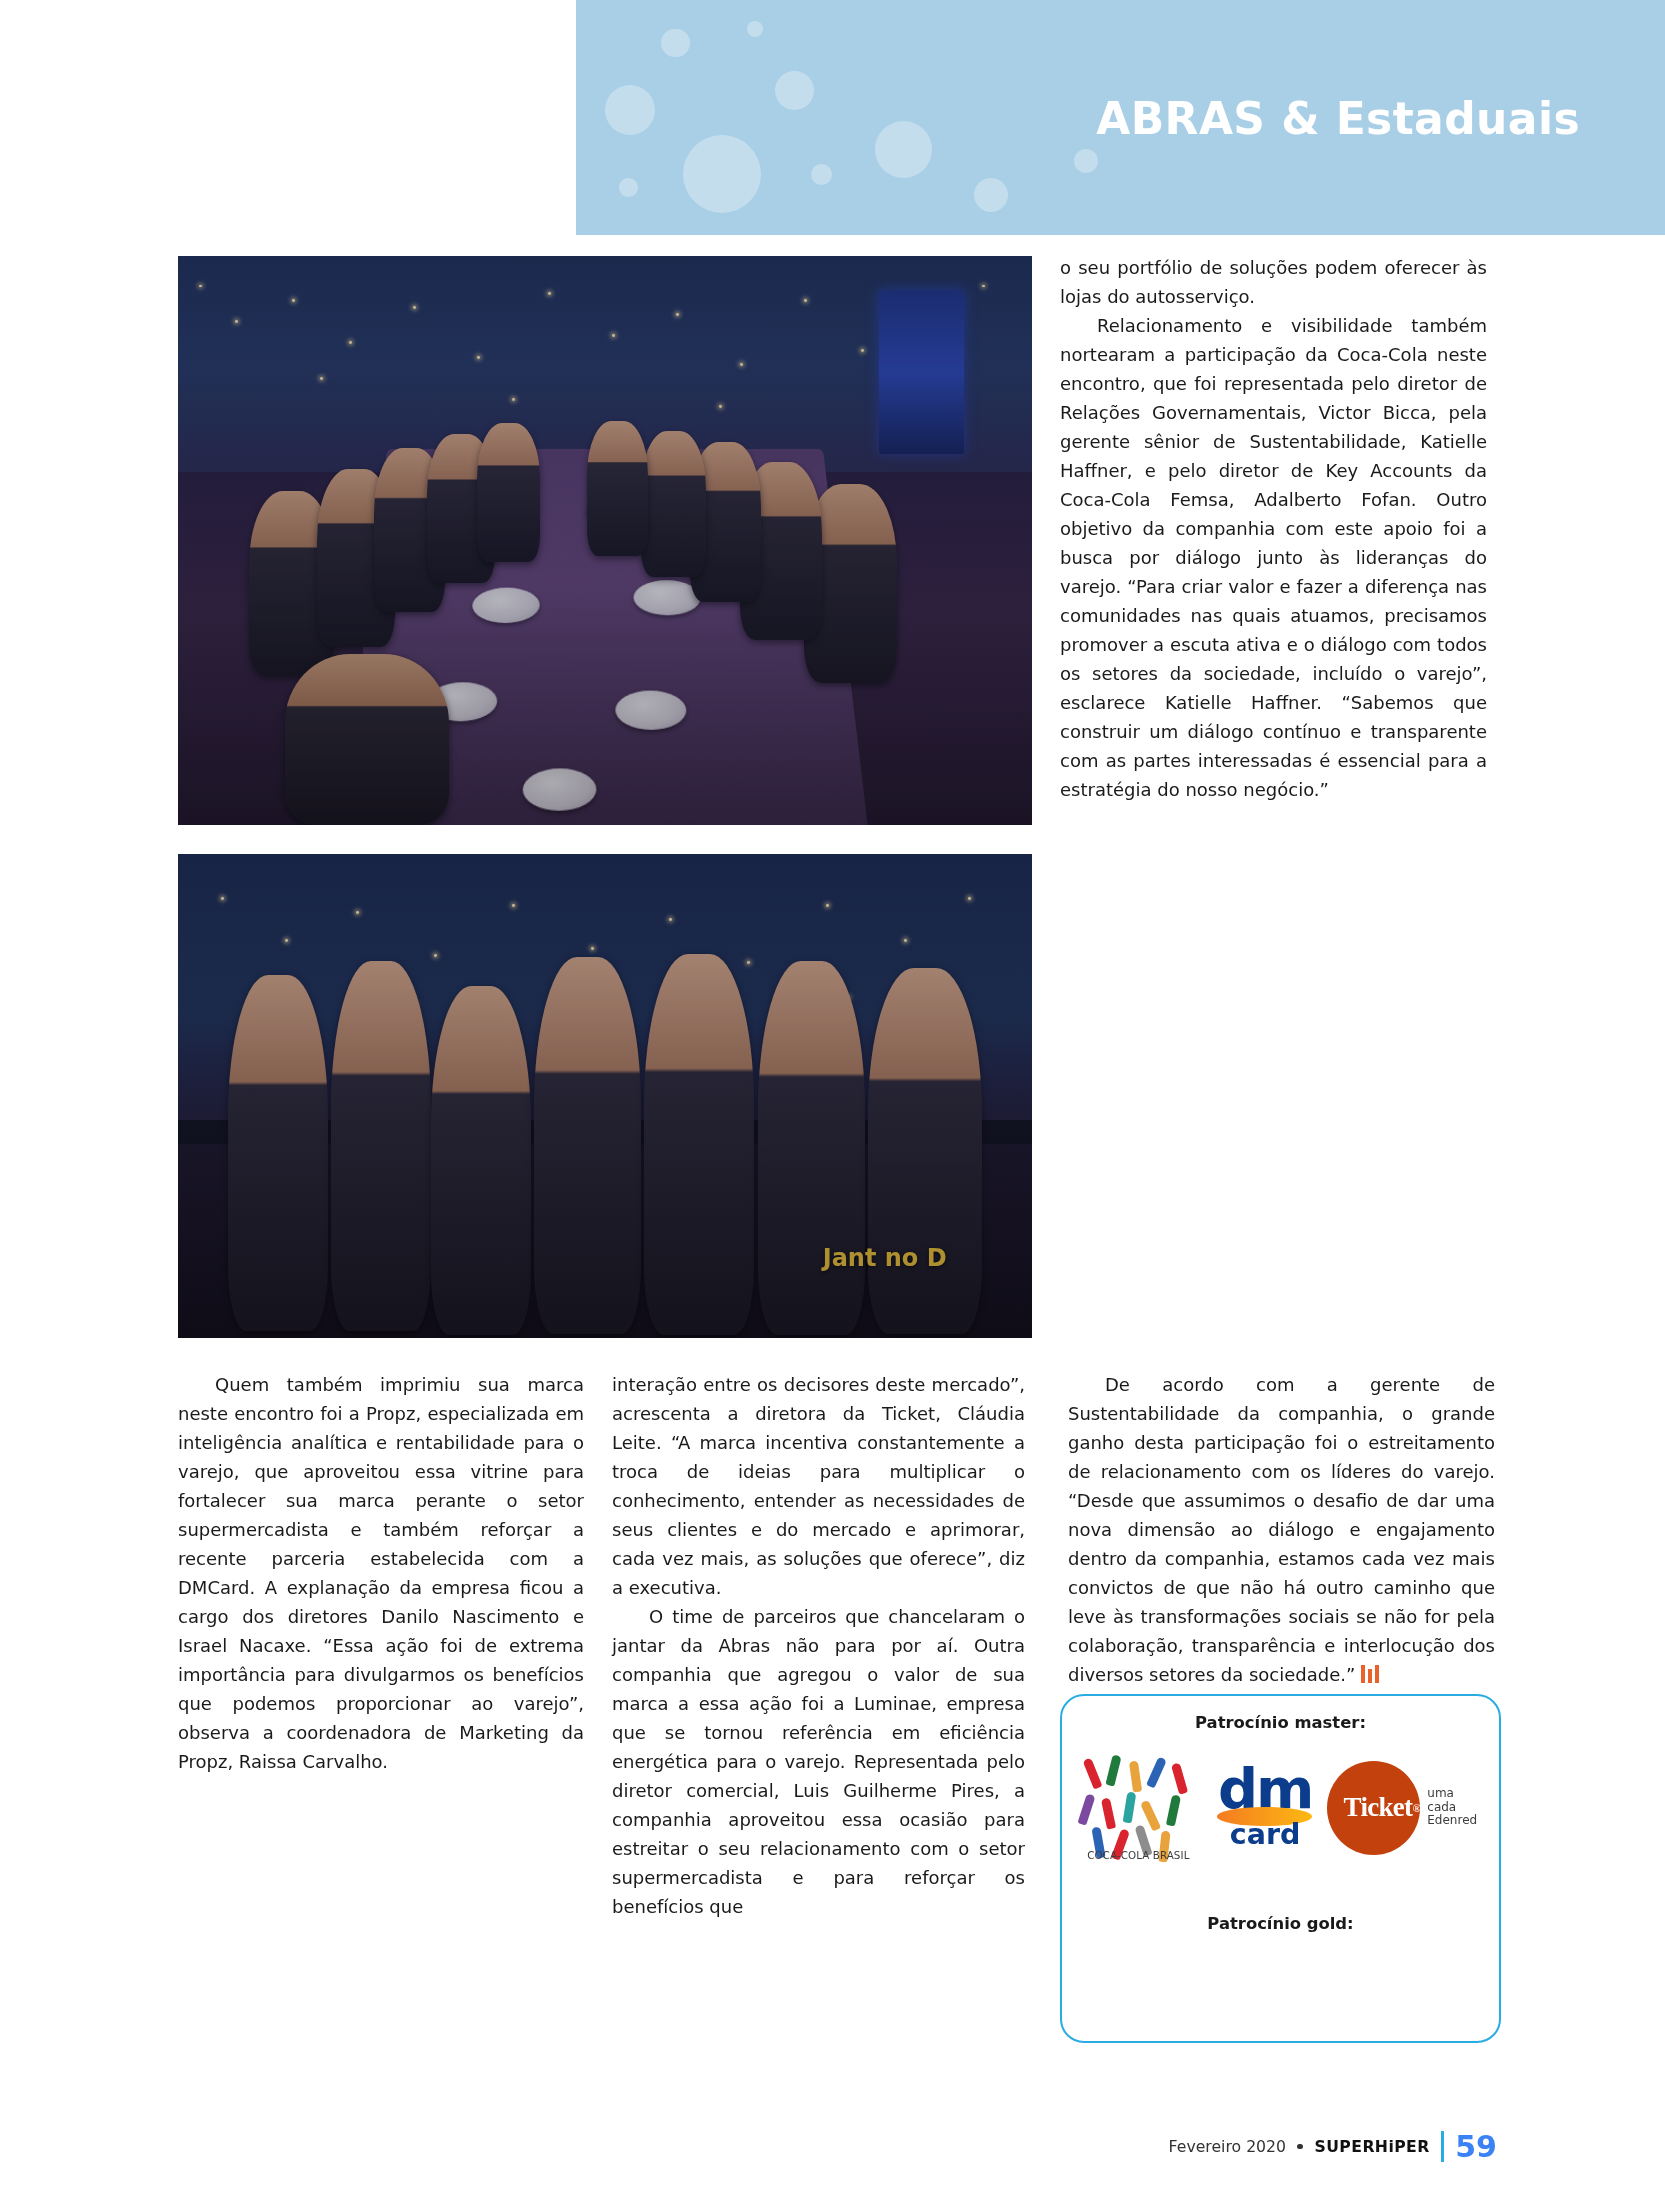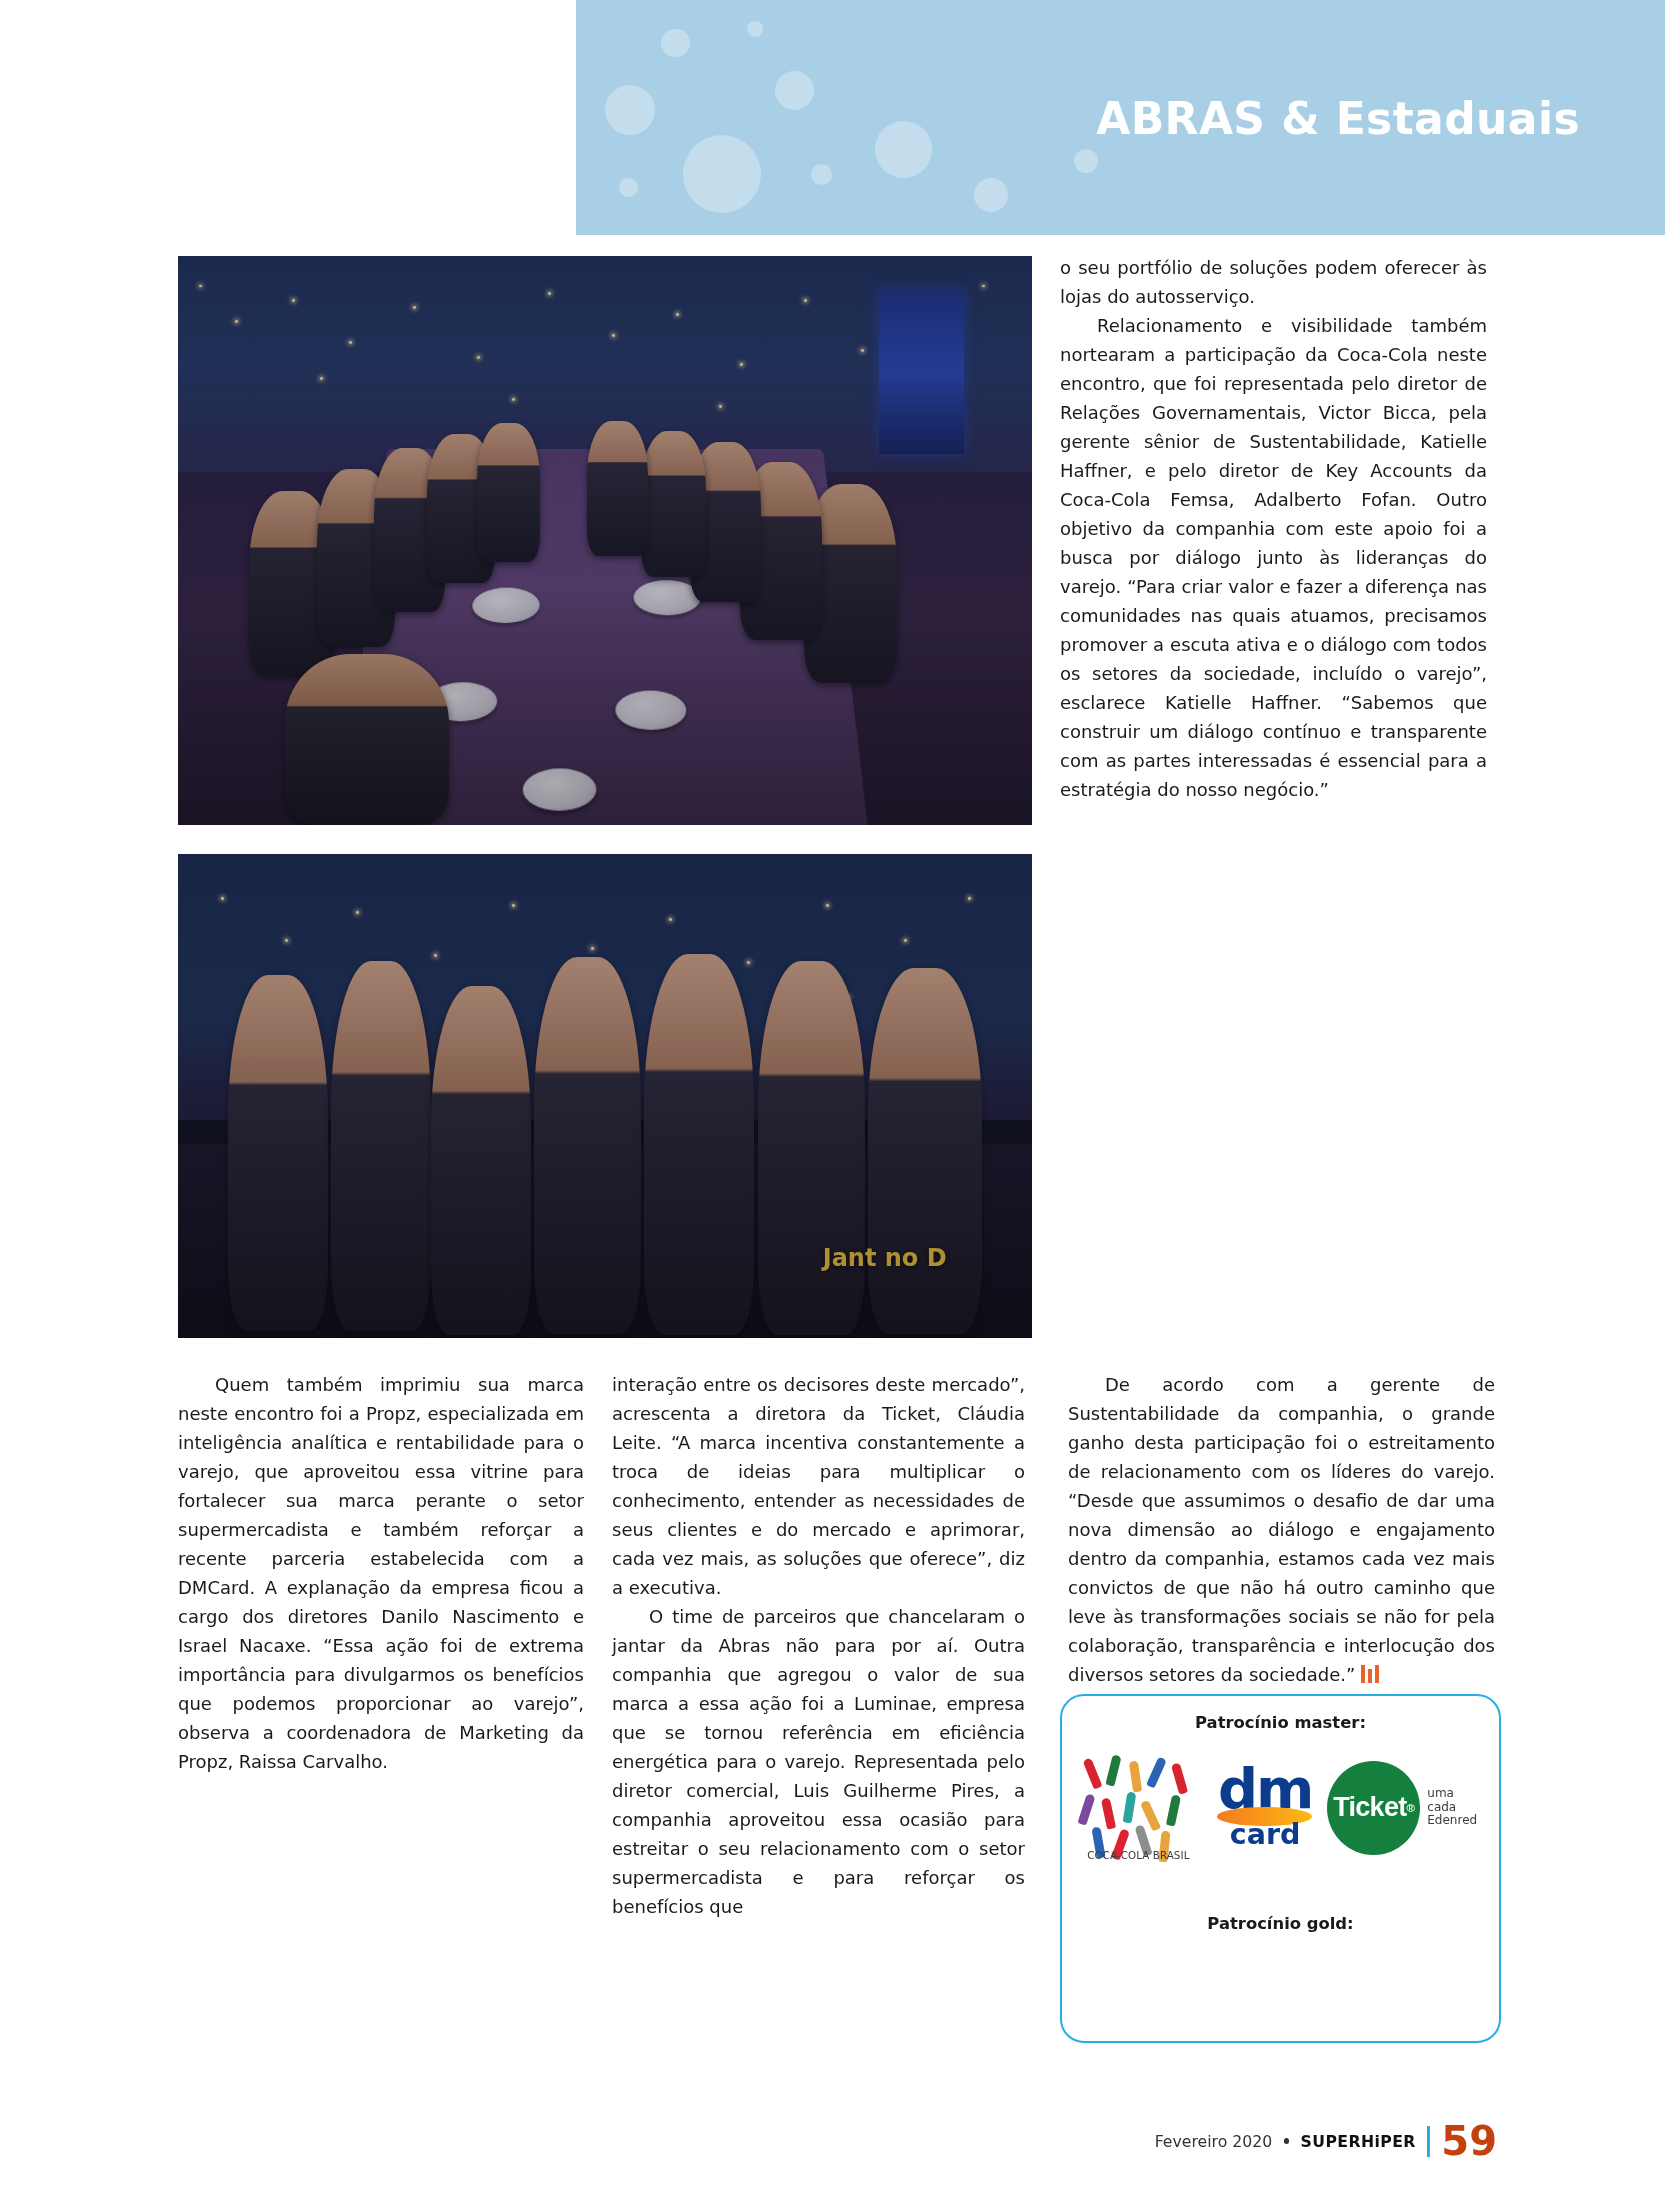--- a/index.html
+++ b/index.html
@@ -181,24 +181,24 @@
   .dmcard .swoosh {
     position:absolute; left:15.7px; top:53px; width:95px; height:18.5px;
     border-radius:50%;
     background: linear-gradient(90deg,#f47b20,#fdb913);
   }
 
   
   .ticket-wrap { display:flex; align-items:center; gap:7.1px; }
   .ticket-circle {
     width:94px; height:94px; border-radius:50%;
-    background:#15803d; color:#fff;
-    display:flex; align-items:center; justify-content:center;
+    background:#c2410c; color:#fff;
+    display:flex; align-items:center; justify-content:flex-end;
     font-size:27px; font-weight:bold; letter-spacing:-0.7px;
-    font-family:Liberation Sans, sans-serif;
+    font-family:Liberation Serif, serif;
     position:relative;
   }
   .ticket-circle sup { font-size:11.4px; vertical-align:super; }
   .ticket-sub {
     font-size:12px; color:#3c3c3c; line-height:1.15;
     font-family:"DejaVu Sans", sans-serif;
   }
 
   
   .luminae { position:relative; width:149px; height:68px; }
@@ -243,21 +243,21 @@
     position:absolute; left:0; right:0; bottom:41px; height:43px;
   }
   #footer-inner {
     position:absolute; right:168px; bottom:0;
     display:flex; align-items:center; gap:11.4px;
   }
   #footer-date { font-size:15.7px; color:#333; font-family:"DejaVu Sans", sans-serif; }
   #footer-dot  { width:5.7px; height:5.7px; border-radius:50%; background:#333; }
   #footer-mag  { font-size:15.7px; font-weight:bold; color:#111; letter-spacing:0.4px; font-family:"DejaVu Sans", sans-serif; }
   #footer-rule { width:2.8px; height:31px; background:#29ace3; }
-  #footer-page { font-size:40px; font-weight:bold; color:#c2410c; font-family:"DejaVu Sans", sans-serif; }
+  #footer-page { font-size:30px; font-weight:bold; color:#3b82f6; font-family:"DejaVu Sans", sans-serif; }
 </style>
 </head>
 <body>
 
 <div id="header-banner">
   <div class="bubbles">
     <div class="bubble" style="left:28.5px;  top:85px; width:50px;  height:50px;"></div>
     <div class="bubble" style="left:85px; top:28.5px;  width:28.5px;  height:28.5px;"></div>
     <div class="bubble" style="left:107px; top:135px; width:78px; height:78px;"></div>
     <div class="bubble" style="left:199px; top:71px; width:39px;  height:39px;"></div>

